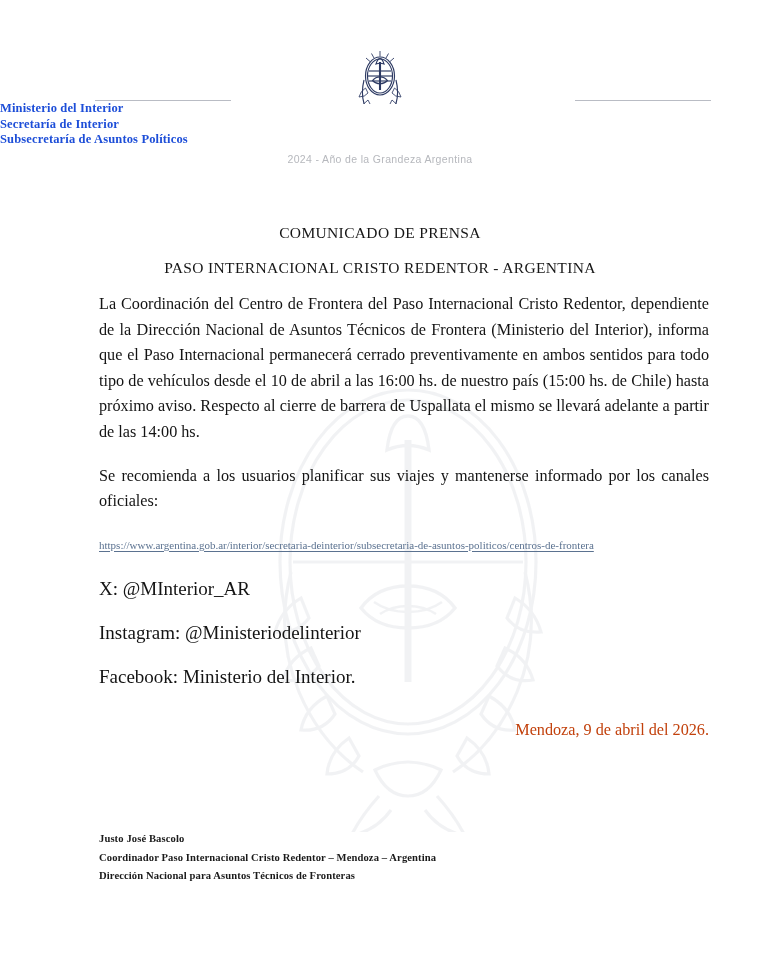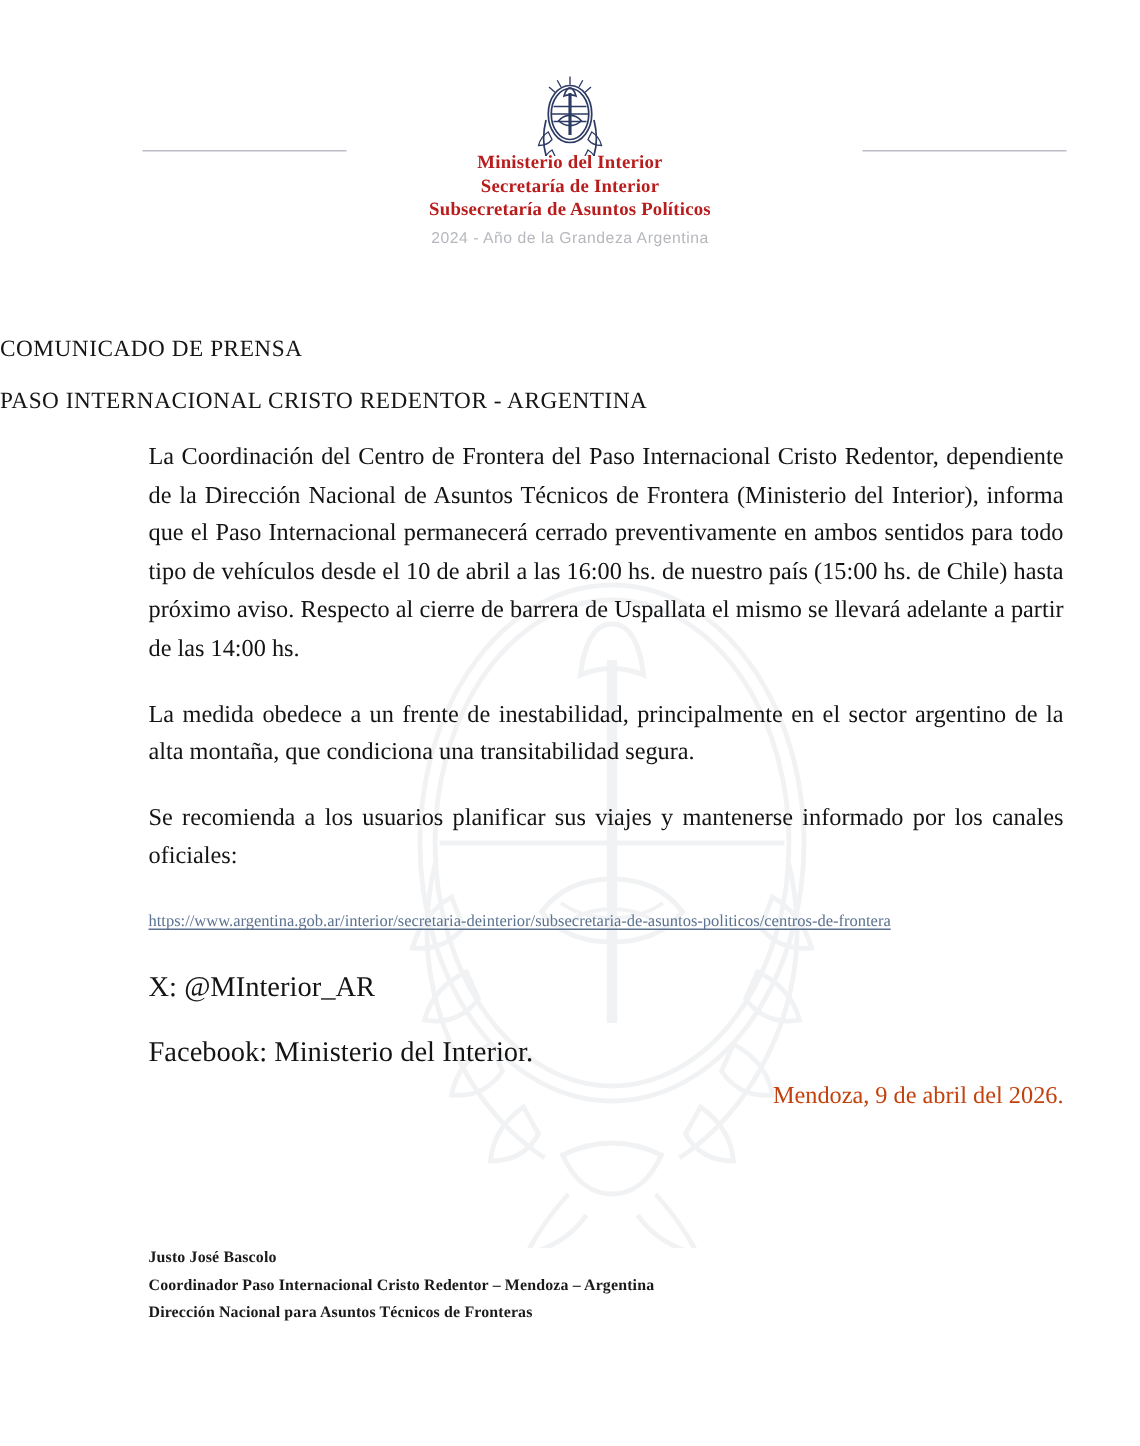--- a/index.html
+++ b/index.html
@@ -57,22 +57,22 @@
     border-top: 1px solid #b9bcc4;
   }
   .rule-left  { left: 95px;  width: 136px; }
   .rule-right { left: 575px; width: 136px; }
 
   .ministry-block {
     position: absolute;
     left: 0;
     top: 101px;
     width: 760px;
-    text-align: center;
-    color: #b91c1c;
+    text-align: left;
+    color: #1d4ed8;
     font-weight: bold;
     font-size: 12.5px;
     line-height: 15.6px;
     letter-spacing: 0.15px;
   }
   .tagline {
     position: absolute;
     left: 0;
     top: 153px;
     width: 760px;
@@ -81,21 +81,21 @@
     font-size: 10.5px;
     letter-spacing: 0.35px;
     color: #b6b8bd;
   }
 
   
   .doc-title {
     position: absolute;
     left: 0;
     width: 760px;
-    text-align: left;
+    text-align: center;
     font-size: 15.5px;
     letter-spacing: 0.35px;
     color: #161616;
     z-index: 2;
   }
   .doc-title.t1 { top: 224px; }
   .doc-title.t2 { top: 259px; }
 
   
   .body-area {
@@ -246,28 +246,28 @@
     </div>
 
     <div class="tagline">2024 - Año de la Grandeza Argentina</div>
   </div>
 
   <div class="doc-title t1">COMUNICADO DE PRENSA</div>
   <div class="doc-title t2">PASO INTERNACIONAL CRISTO REDENTOR - ARGENTINA</div>
 
   <div class="body-area">
     <p class="para">La Coordinación del Centro de Frontera del Paso Internacional Cristo Redentor, dependiente de la Dirección Nacional de Asuntos Técnicos de Frontera (Ministerio del Interior), informa que el Paso Internacional permanecerá cerrado preventivamente en ambos sentidos para todo tipo de vehículos desde el 10 de abril a las 16:00 hs. de nuestro país (15:00 hs. de Chile) hasta próximo aviso. Respecto al cierre de barrera de Uspallata el mismo se llevará adelante a partir de las 14:00 hs.</p>
-    <p class="para">La medida obedece a un frente de inestabilidad, principalmente en el sector argentino de la alta montaña, que condiciona una transitabilidad segura.</p>
     <p class="para">Se recomienda a los usuarios planificar sus viajes y mantenerse informado por los canales oficiales:</p>
 
     <div class="link-block">
       <span class="urltext">https://www.argentina.gob.ar/interior/secretaria-deinterior/subsecretaria-de-asuntos-politicos/centros-de-frontera</span>
     </div>
 
     <div class="social">X: @MInterior_AR</div>
+    <div class="social">Instagram: @Ministeriodelinterior</div>
     <div class="social">Facebook: Ministerio del Interior.</div>
   </div>
 
   <div class="dateline">Mendoza, 9 de abril del 2026.</div>
 
   <div class="signature">
     <div>Justo José Bascolo</div>
     <div>Coordinador Paso Internacional Cristo Redentor – Mendoza – Argentina</div>
     <div>Dirección Nacional para Asuntos Técnicos de Fronteras</div>
   </div>

